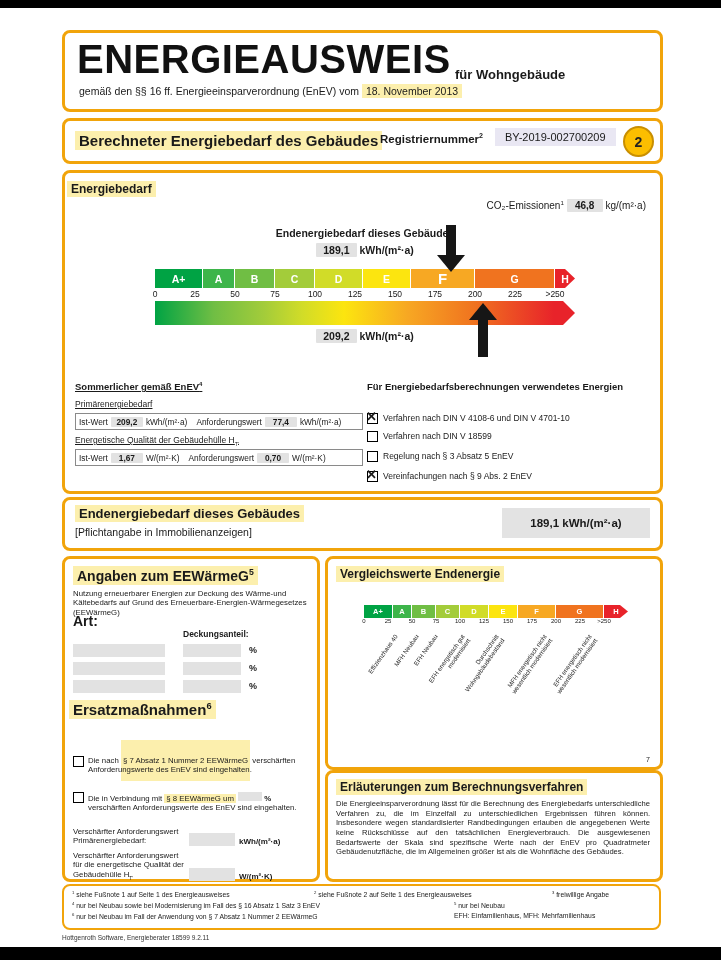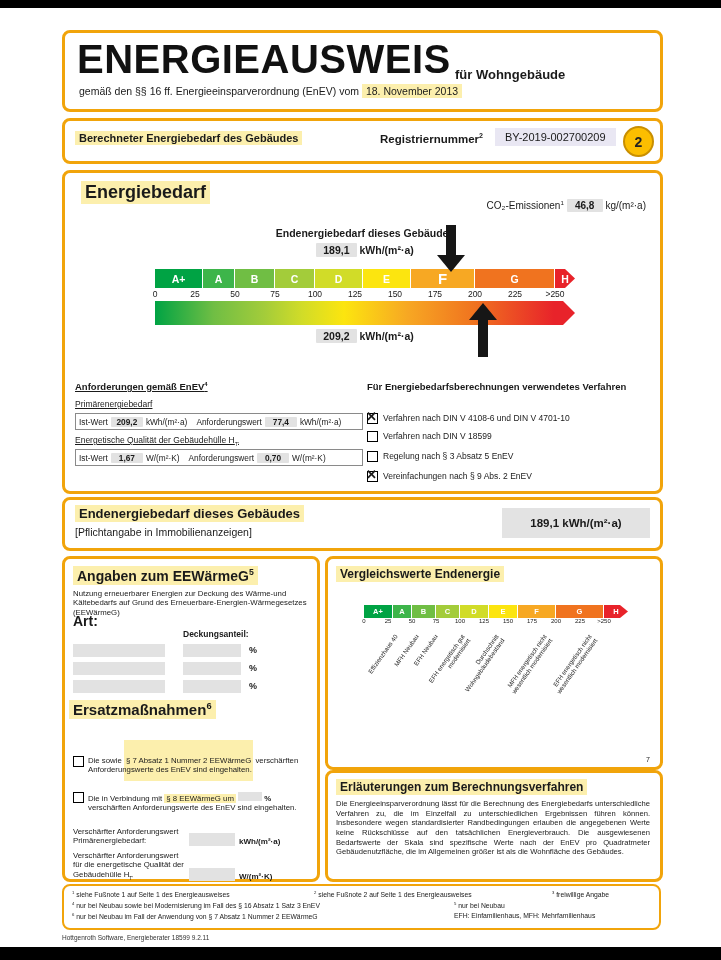--- a/index.html
+++ b/index.html
@@ -76,30 +76,30 @@
   <div class="box" style="left:62px;top:30px;width:595px;height:76px">
     <div id="main-title">ENERGIEAUSWEIS</div>
     <div id="title-for">für Wohngebäude</div>
     <div id="law-line">
       <span>gemäß den §§ 16 ff. Energieeinsparverordnung (EnEV) vom</span>
       <span class="hl">18. November 2013</span>
     </div>
   </div>
 
   <div class="box" style="left:62px;top:118px;width:595px;height:40px">
-    <div class="abs b hl" style="left:10px;top:10px;font-size:11px">Berechneter Energiebedarf des Gebäudes</div>
+    <div class="abs b hl" style="left:10px;top:10px;font-size:15px">Berechneter Energiebedarf des Gebäudes</div>
     <div class="abs b" style="left:315px;top:11px;font-size:11.5px">
       <span>Registriernummer</span><span class="sup">2</span>
     </div>
     <div class="abs" style="left:430px;top:7px;background:#E9E7F3;padding:3px 10px;font-size:11px">BY-2019-002700209</div>
     <div class="badge">2</div>
   </div>
 
   <div class="box" style="left:62px;top:170px;width:595px;height:318px">
-    <div class="abs b hl" style="left:16px;top:8px;font-size:18px">Energiebedarf</div>
+    <div class="abs b hl" style="left:2px;top:8px;font-size:12px">Energiebedarf</div>
 
     <div class="abs" style="right:14px;top:26px;font-size:10px">
       <span>CO₂-Emissionen</span><span class="sup">1</span>
       <span class="chip">46,8</span>
       <span>kg/(m²·a)</span>
     </div>
 
     <div class="abs b" style="left:150px;top:54px;width:300px;text-align:center;font-size:10.5px">Endenergiebedarf dieses Gebäudes</div>
     <div class="abs" style="left:150px;top:70px;width:300px;text-align:center;font-size:10.5px">
       <span class="chip">189,1</span>
@@ -161,21 +161,21 @@
       <div class="au-head"></div>
       <div class="au-stem"></div>
     </div>
 
     <div class="abs" style="left:150px;top:156px;width:300px;text-align:center;font-size:10.5px">
       <span class="chip">209,2</span>
       <span class="b">kWh/(m²·a)</span>
     </div>
 
     <div class="abs sec-title u" style="left:10px;top:208px">
-      <span>Anforderungen gemäß EnEV</span><span class="sup">4</span>
+      <span>Sommerlicher gemäß EnEV</span><span class="sup">4</span>
     </div>
     <div class="abs small-head" style="left:10px;top:226px">Primärenergiebedarf</div>
 
     <div class="anfrow abs" style="left:10px;top:240px">
       <span>Ist-Wert</span>
       <span class="chip">209,2</span>
       <span>kWh/(m²·a)</span>
       <span style="margin-left:6px">Anforderungswert</span>
       <span class="chip">77,4</span>
       <span>kWh/(m²·a)</span>
@@ -188,21 +188,21 @@
     <div class="anfrow abs" style="left:10px;top:276px">
       <span>Ist-Wert</span>
       <span class="chip">1,67</span>
       <span>W/(m²·K)</span>
       <span style="margin-left:6px">Anforderungswert</span>
       <span class="chip">0,70</span>
       <span>W/(m²·K)</span>
     </div>
 
 
-    <div class="abs sec-title" style="left:302px;top:208px;width:285px">Für Energiebedarfsberechnungen verwendetes Verfahren</div>
+    <div class="abs sec-title" style="left:302px;top:208px;width:285px">Für Energiebedarfsberechnungen verwendetes Energien</div>
 
     <div class="vrow abs" style="left:302px;top:240px">
       <span class="cb">
           <span class="cbmark">✕</span>
         </span>
       <span>Verfahren nach DIN V 4108-6 und DIN V 4701-10</span>
     </div>
     <div class="vrow abs" style="left:302px;top:258px">
       <span class="cb">
           <span class="cbmark"></span>
@@ -255,21 +255,21 @@
     </div>
 
     <div class="abs b hl" style="left:4px;top:141px;font-size:15px">
       <span>Ersatzmaßnahmen</span><span class="sup">6</span>
     </div>
 
 
     <div class="cbrow abs" style="left:8px;top:197px;width:238px">
       <span class="cb"></span>
       <span class="ptext" style="width:222px">
-        <span>Die sowie</span>
+        <span>Die nach</span>
         <span class="hl" style="padding:16px 2px">§ 7 Absatz 1 Nummer 2 EEWärmeG</span>
         <span>verschärften Anforderungswerte des EnEV sind eingehalten.</span>
       </span>
     </div>
 
     <div class="cbrow abs" style="left:8px;top:233px;width:238px">
       <span class="cb"></span>
       <span class="ptext" style="width:222px">
         <span>Die in Verbindung mit</span>
         <span class="hl" style="padding:0 2px">§ 8 EEWärmeG um</span>

